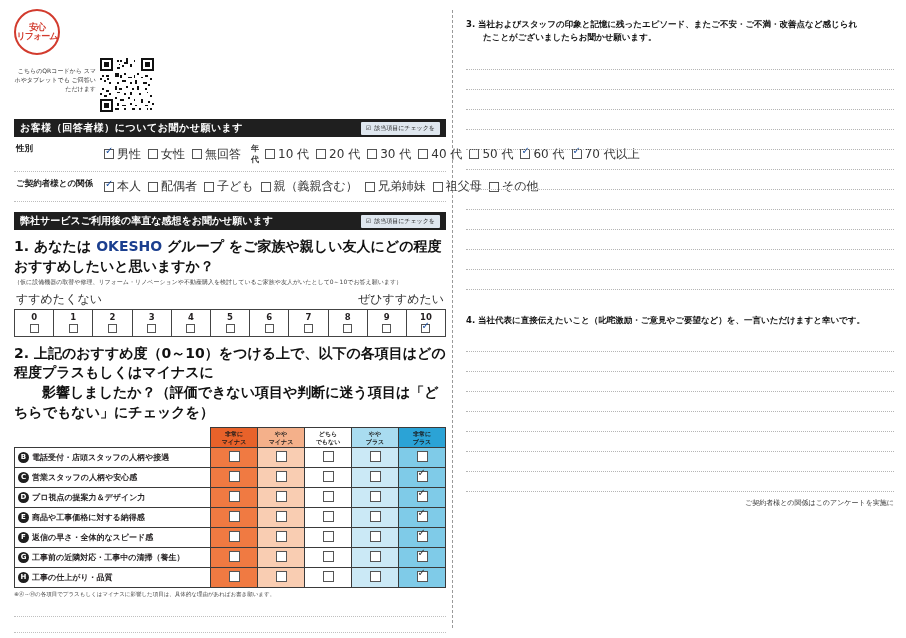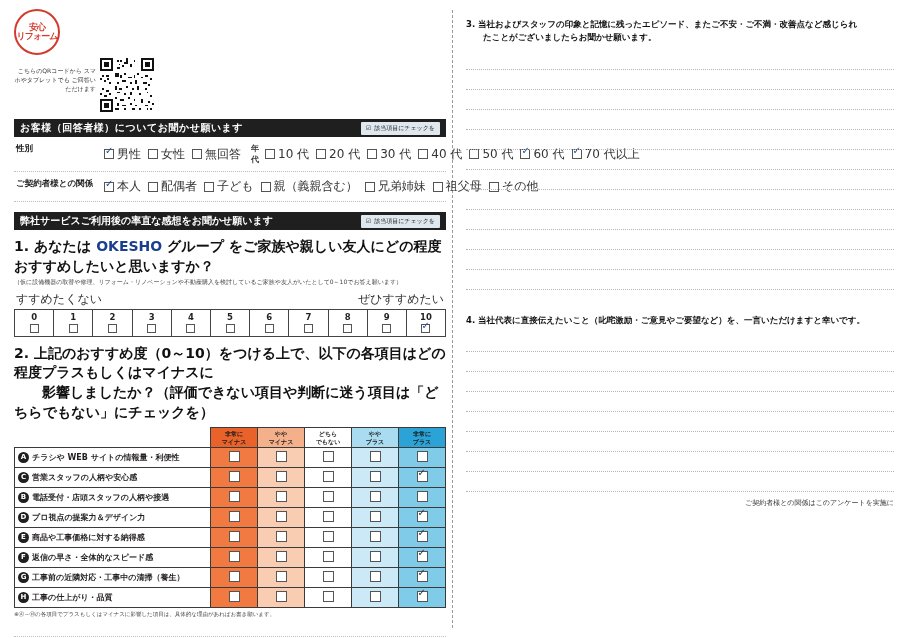--- a/index.html
+++ b/index.html
@@ -398,42 +398,34 @@
 マイナス</th>
           <th class="h3c" style="white-space:pre-line">どちら
 でもない</th>
           <th class="h4c" style="white-space:pre-line">やや
 プラス</th>
           <th class="h5c" style="white-space:pre-line">非常に
 プラス</th>
         </tr>
 
         <tr>
-          <td class="rowlabel"><span class="circ">A</span><span>チラシや WEB サイトの情報量・利便性</span></td>
+          <td class="rowlabel"><span class="circ">B</span><span>電話受付・店頭スタッフの人柄や接遇</span></td>
           <td class="cell c1"><span class="cbox"></span></td>
           <td class="cell c2"><span class="cbox"></span></td>
           <td class="cell c3"><span class="cbox"></span></td>
           <td class="cell c4"><span class="cbox"></span></td>
           <td class="cell c5"><span class="cbox"></span></td>
         </tr>
         <tr>
           <td class="rowlabel"><span class="circ">C</span><span>営業スタッフの人柄や安心感</span></td>
           <td class="cell c1"><span class="cbox"></span></td>
           <td class="cell c2"><span class="cbox"></span></td>
           <td class="cell c3"><span class="cbox"></span></td>
           <td class="cell c4"><span class="cbox"></span></td>
           <td class="cell c5"><span class="cbox checked"></span></td>
-        </tr>
-        <tr>
-          <td class="rowlabel"><span class="circ">B</span><span>電話受付・店頭スタッフの人柄や接遇</span></td>
-          <td class="cell c1"><span class="cbox"></span></td>
-          <td class="cell c2"><span class="cbox"></span></td>
-          <td class="cell c3"><span class="cbox"></span></td>
-          <td class="cell c4"><span class="cbox"></span></td>
-          <td class="cell c5"><span class="cbox"></span></td>
         </tr>
         <tr>
           <td class="rowlabel"><span class="circ">D</span><span>プロ視点の提案力＆デザイン力</span></td>
           <td class="cell c1"><span class="cbox"></span></td>
           <td class="cell c2"><span class="cbox"></span></td>
           <td class="cell c3"><span class="cbox"></span></td>
           <td class="cell c4"><span class="cbox"></span></td>
           <td class="cell c5"><span class="cbox checked"></span></td>
         </tr>
         <tr>

